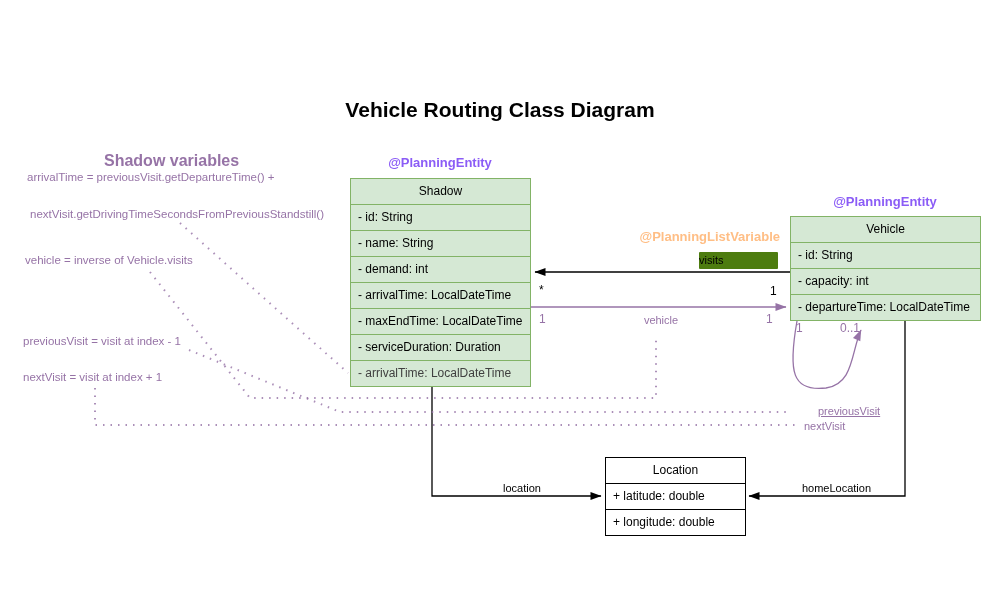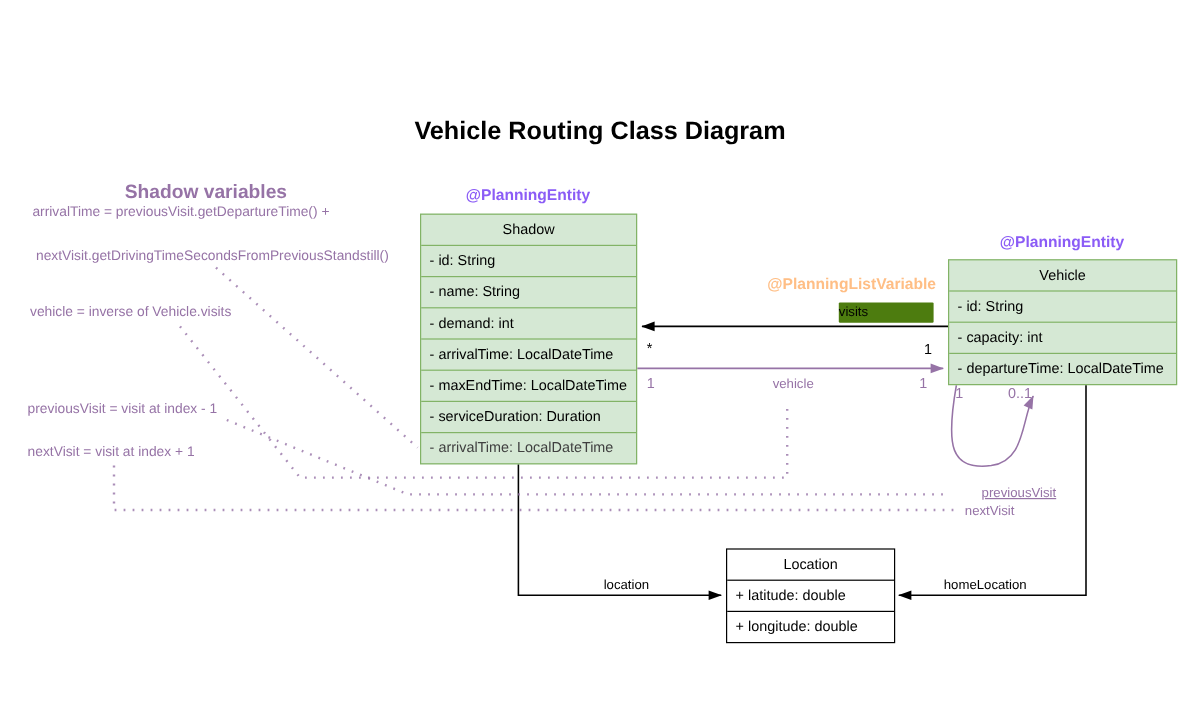--- a/index.html
+++ b/index.html
@@ -113,15 +113,15 @@
   <div class="mult purple" style="left:539px;top:312px;">1</div>
   <div class="edge-label purple center" style="left:621px;top:314px;width:80px;">vehicle</div>
   <div class="mult purple" style="left:766px;top:312px;">1</div>
 
   <div class="mult purple" style="left:796px;top:321px;">1</div>
   <div class="mult purple" style="left:840px;top:321px;">0..1</div>
   <div class="edge-label purple" style="left:818px;top:405px;text-decoration:underline;">previousVisit</div>
   <div class="edge-label purple" style="left:804px;top:420px;">nextVisit</div>
 
   <div class="edge-label center" style="left:482px;top:482px;width:80px;">location</div>
-  <div class="edge-label center" style="left:771px;top:482px;width:100px;">homeLocation</div>
+  <div class="edge-label center" style="left:771px;top:482px;width:100px;text-align:right;">homeLocation</div>
 
 </div>
 
 </body></html>

